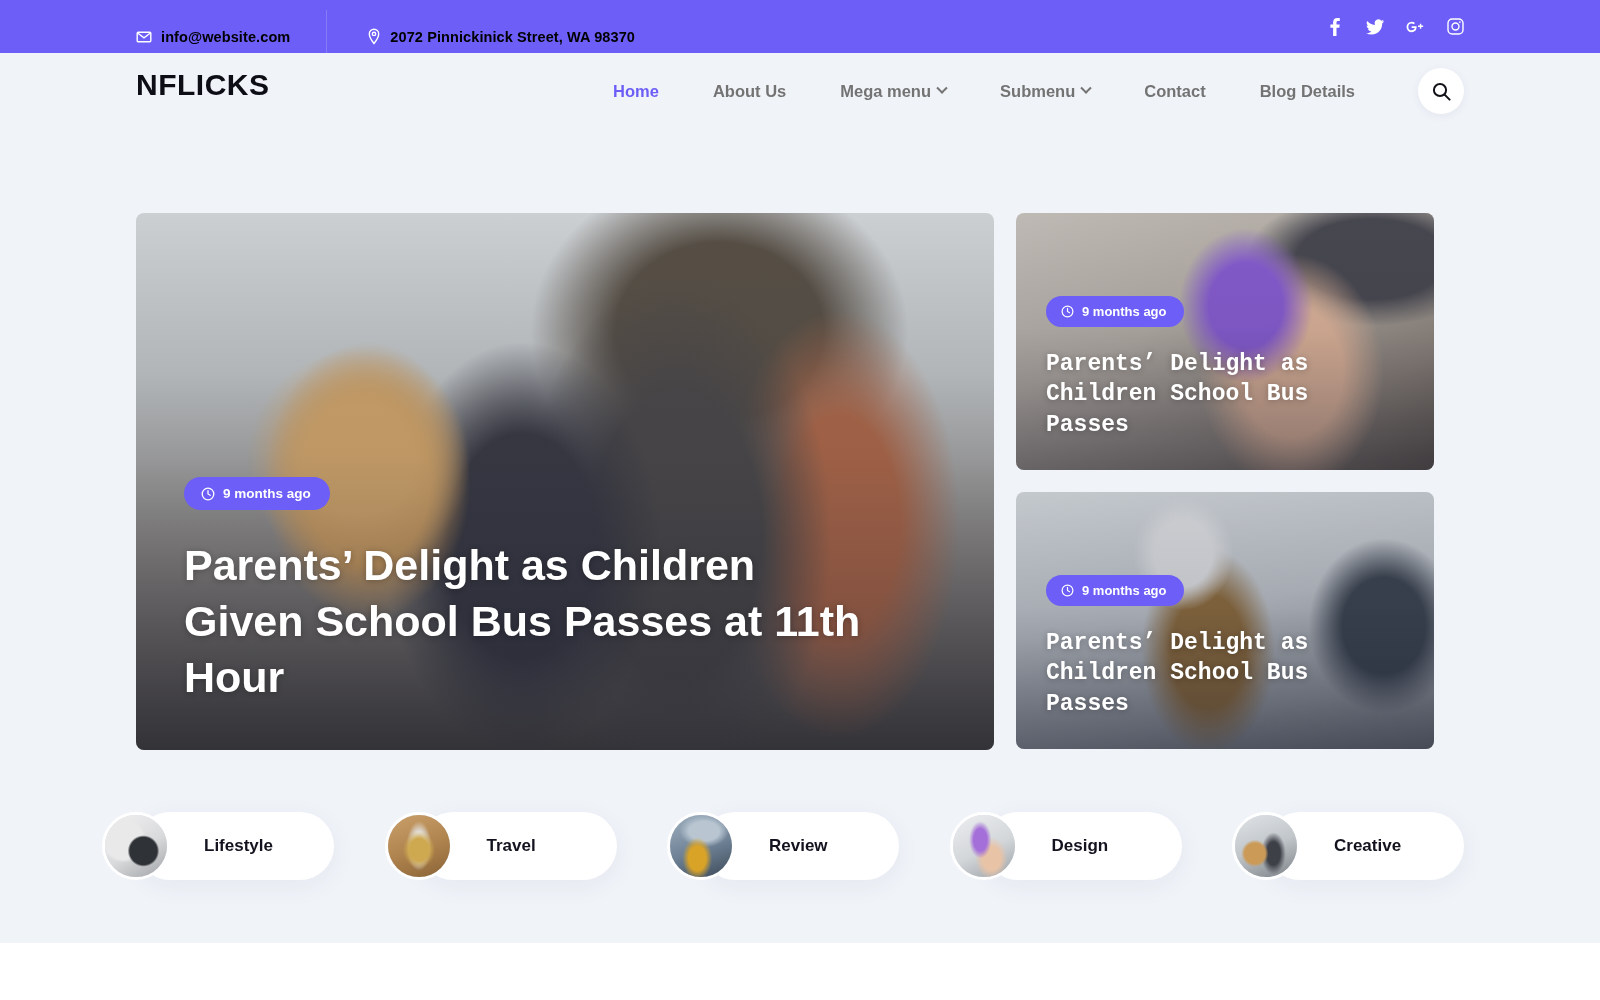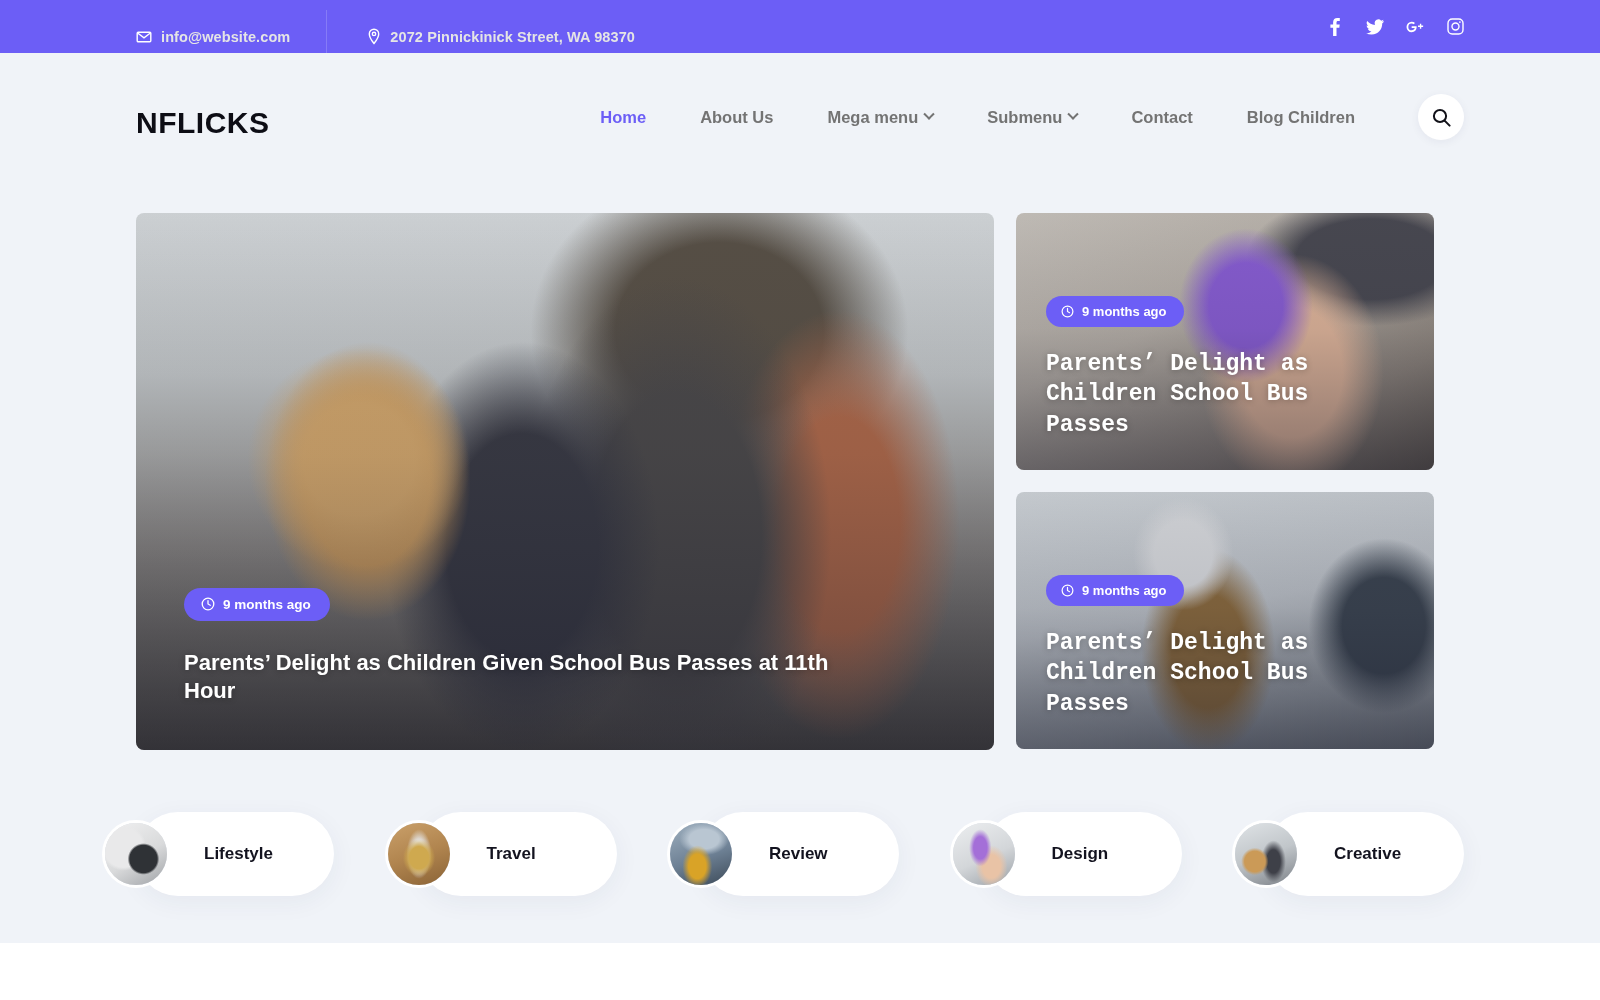--- a/index.html
+++ b/index.html
@@ -23,21 +23,21 @@
   }
   .topbar-left {
     display: flex;
     align-items: center;
     height: 53px;
   }
   .tb-item {
     display: flex;
     align-items: center;
     gap: 9px;
-    color: #e5e5e5;
+    color: #000000;
     font-size: 14.5px;
     font-weight: bold;
     letter-spacing: .1px;
     height: 53px;
     padding: 0 32px;
     margin-top: 20px;
   }
   .tb-item.first { padding-left: 136px; border-right: 1px solid rgba(255,255,255,.18); padding-right: 36px;}
   .tb-item.second { padding-left: 40px; }
   .tb-icon { display: inline-flex; align-items: center; }
@@ -60,22 +60,22 @@
     width: 18px; height: 18px;
     cursor: pointer;
   }
   .soc svg { display: block; }
 
   
   .header {
     background: #f0f3f8;
     height: 95px;
     display: flex;
-    align-items: flex-end;
-    padding: 8px 136px;
+    align-items: flex-start;
+    padding: 15px 136px;
     position: relative;
   }
   .logo {
     font-size: 30px;
     font-weight: bold;
     color: #0d0d15;
     letter-spacing: .5px;
     cursor: pointer;
   }
   .nav {
@@ -164,34 +164,34 @@
   }
   .card-main .badge { font-size: 13.5px; padding: 9px 19px 9px 17px; margin-bottom: 28px;}
   .badge svg { display: block; }
 
   .card-title {
     color: #ffffff;
     font-weight: bold;
     line-height: 1.32;
     text-shadow: 0 1px 6px rgba(0,0,0,.28);
   }
-  .card-main .card-title { font-size: 22px; line-height: 1.3; max-width: 680px;}
+  .card-main .card-title { font-size: 43px; line-height: 1.3; max-width: 680px;}
   .card-side .card-title { font-size: 23px; max-width: 330px; font-family: Liberation Mono, monospace; }
 
   
   .cats {
     display: flex;
     padding-top: 62px;
     align-items: center;
     justify-content: space-between;
   }
   .cat {
     background: #ffffff;
     border-radius: 60px;
-    height: 84px;
+    height: 68px;
     display: flex;
     align-items: center;
     padding-left: 68px;
     padding-right: 34px;
     position: relative;
     cursor: pointer;
     box-shadow: 0 6px 26px rgba(35,48,90,.055);
     min-width: 198px;
   }
   .cat-thumb {
@@ -348,21 +348,21 @@
         <span class="caret"></span>
       </div>
       <div class="nav-item">
         <span>Submenu</span>
         <span class="caret"></span>
       </div>
       <div class="nav-item">
         <span>Contact</span>
       </div>
       <div class="nav-item">
-        <span>Blog Children</span>
+        <span>Blog Details</span>
       </div>
 
       <div class="search-btn">
         <span>
           <svg width="19" height="19" viewBox="0 0 19 19" fill="none" stroke="#111118" stroke-width="2">
             <circle cx="8" cy="8" r="6.1"></circle>
             <path d="M12.6 12.6L17.6 17.6" stroke-linecap="round"></path>
           </svg>
         </span>
       </div>

